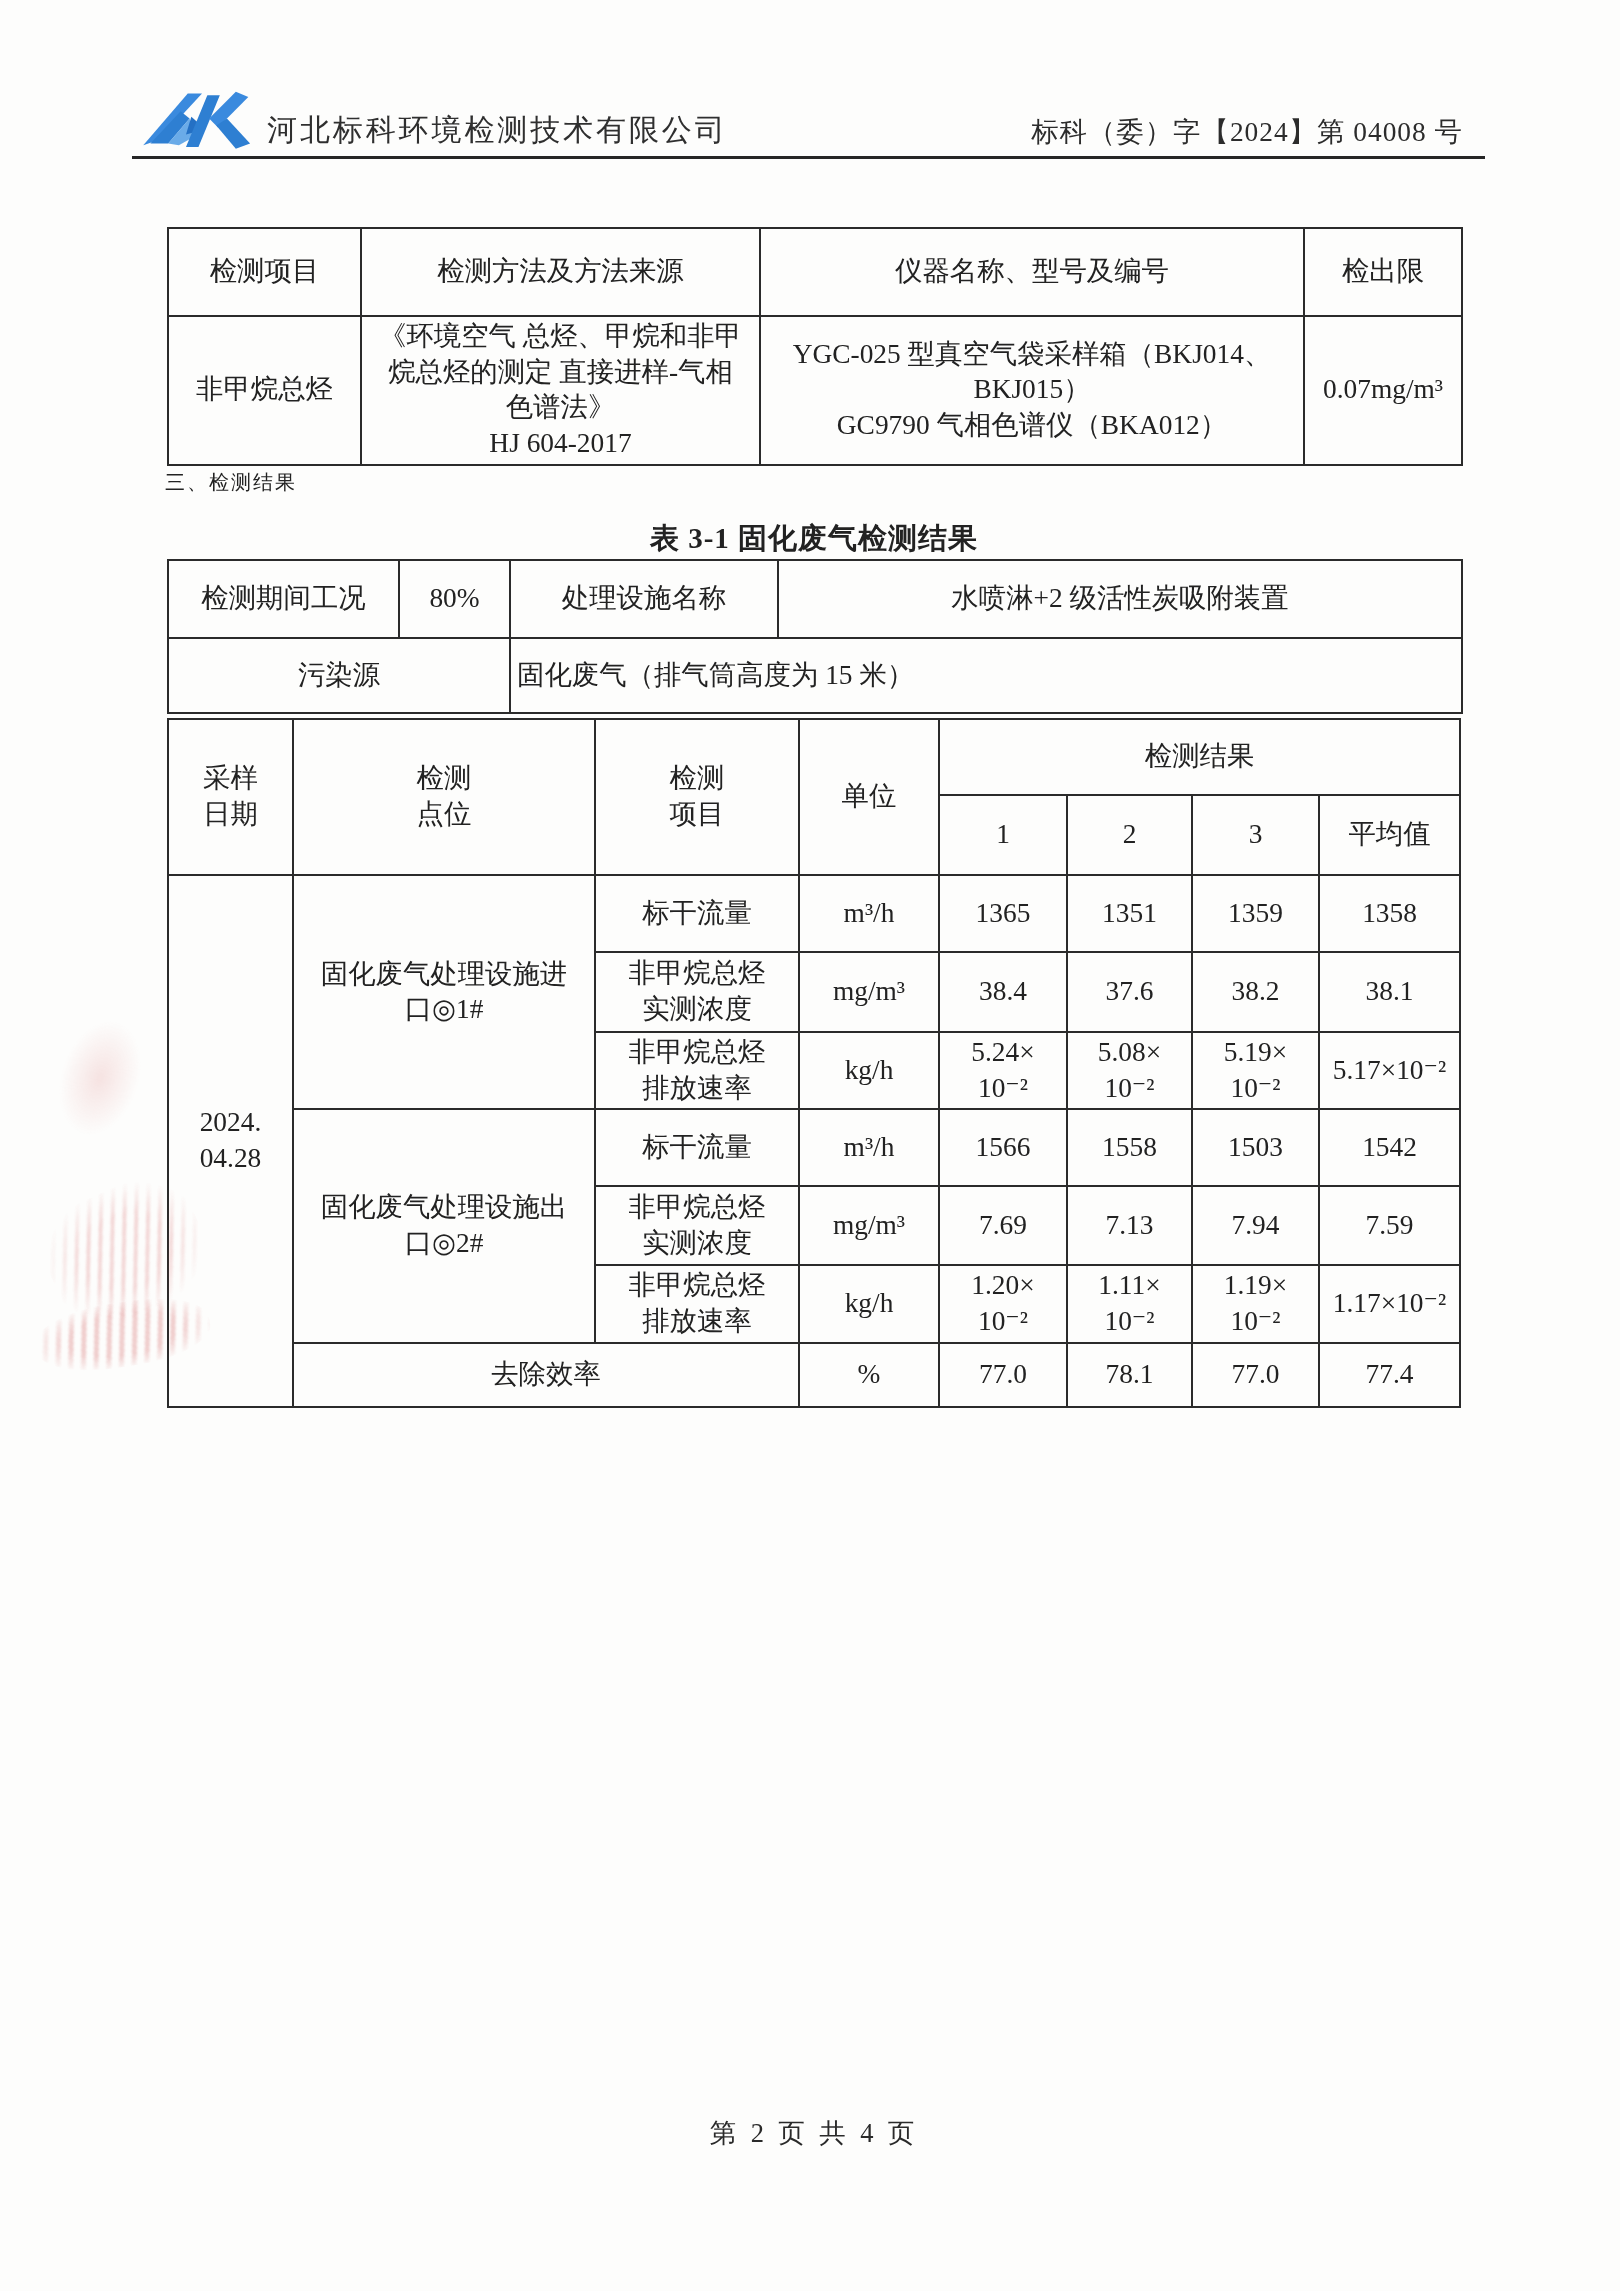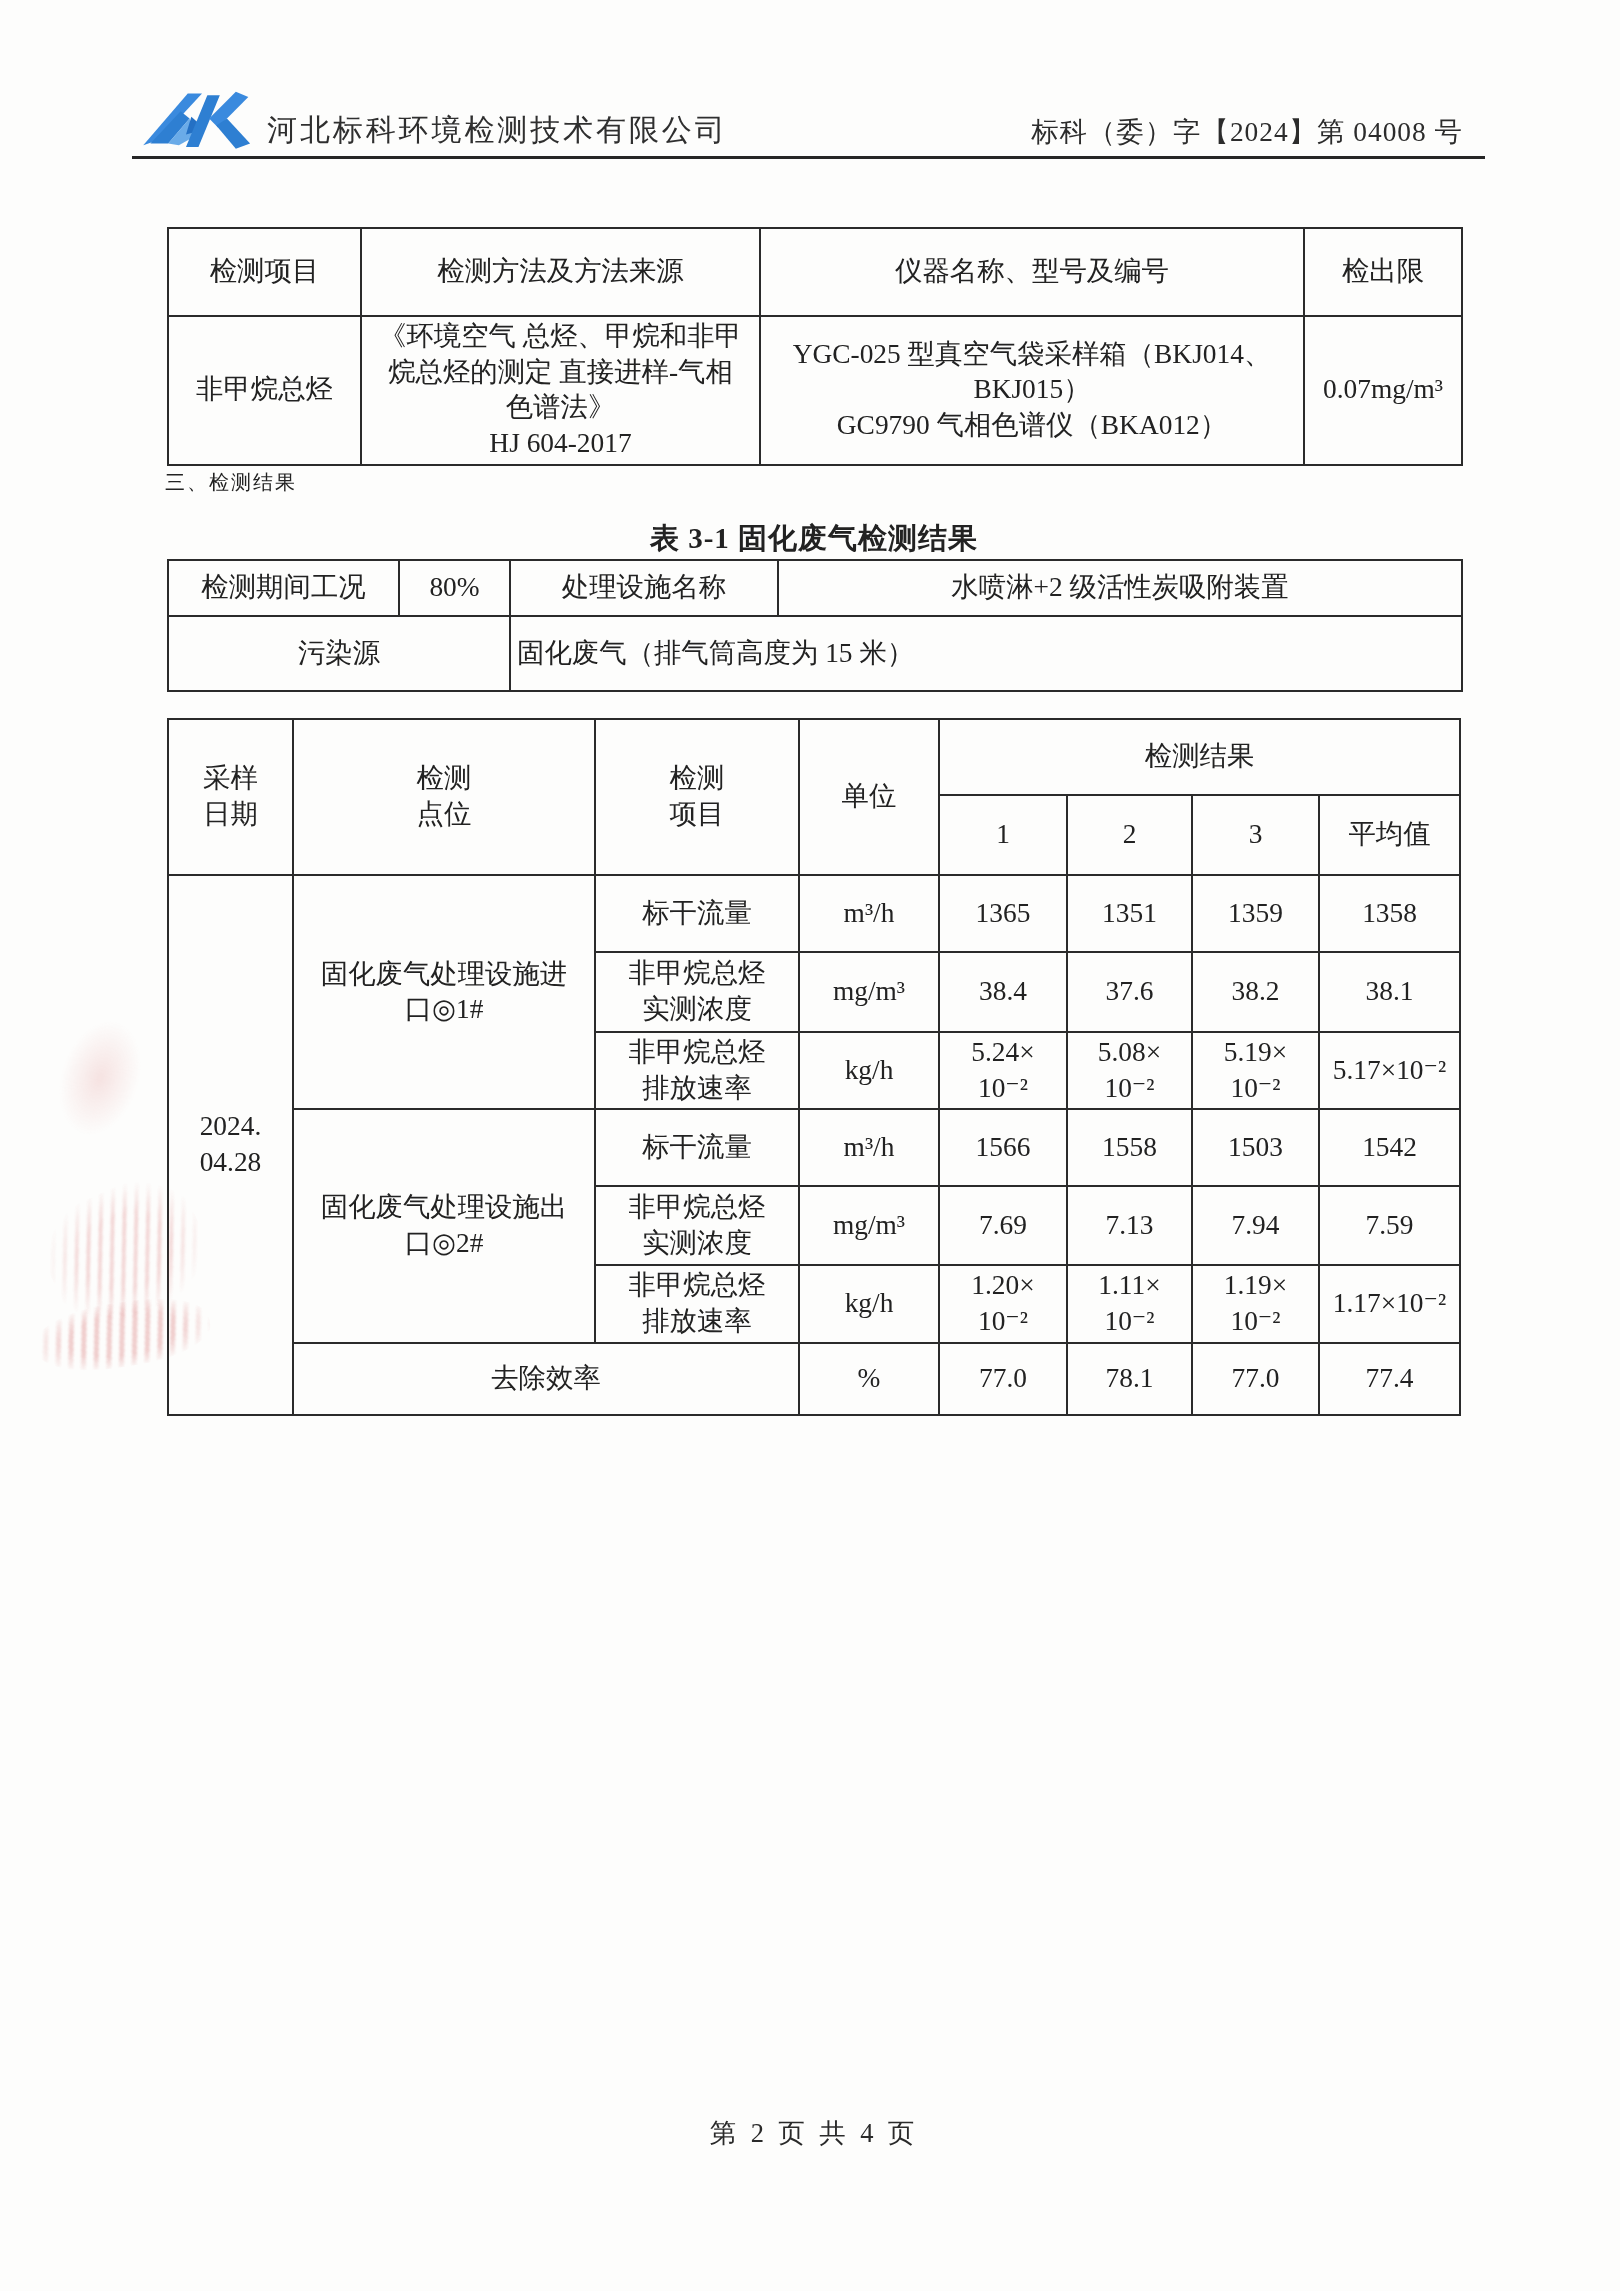--- a/index.html
+++ b/index.html
@@ -114,21 +114,21 @@
   <div class="tbl-title title-31">表 3-1 固化废气检测结果</div>
 
   <table class="t31a">
     <colgroup>
         <col style="width:231px">
         <col style="width:111px">
         <col style="width:268px">
         <col style="width:684px">
       </colgroup>
     <tbody>
-        <tr style="height:56px">
+        <tr style="height:78px">
       <td>检测期间工况</td>
       <td>80%</td>
       <td>处理设施名称</td>
       <td>水喷淋+2 级活性炭吸附装置</td>
     </tr>
     <tr style="height:75px">
       <td colspan="2">污染源</td>
       <td colspan="2" class="left-pad">固化废气（排气筒高度为 15 米）</td>
     </tr>
   </tbody>
@@ -222,21 +222,21 @@
       <td>kg/h</td>
       <td>1.20×
 10⁻²</td>
       <td>1.11×
 10⁻²</td>
       <td>1.19×
 10⁻²</td>
       <td>1.17×10⁻²</td>
     </tr>
 
-    <tr style="height:72px">
+    <tr style="height:64px">
       <td colspan="2">去除效率</td>
       <td>%</td>
       <td>77.0</td>
       <td>78.1</td>
       <td>77.0</td>
       <td>77.4</td>
     </tr>
   </tbody>
     </table>
 

